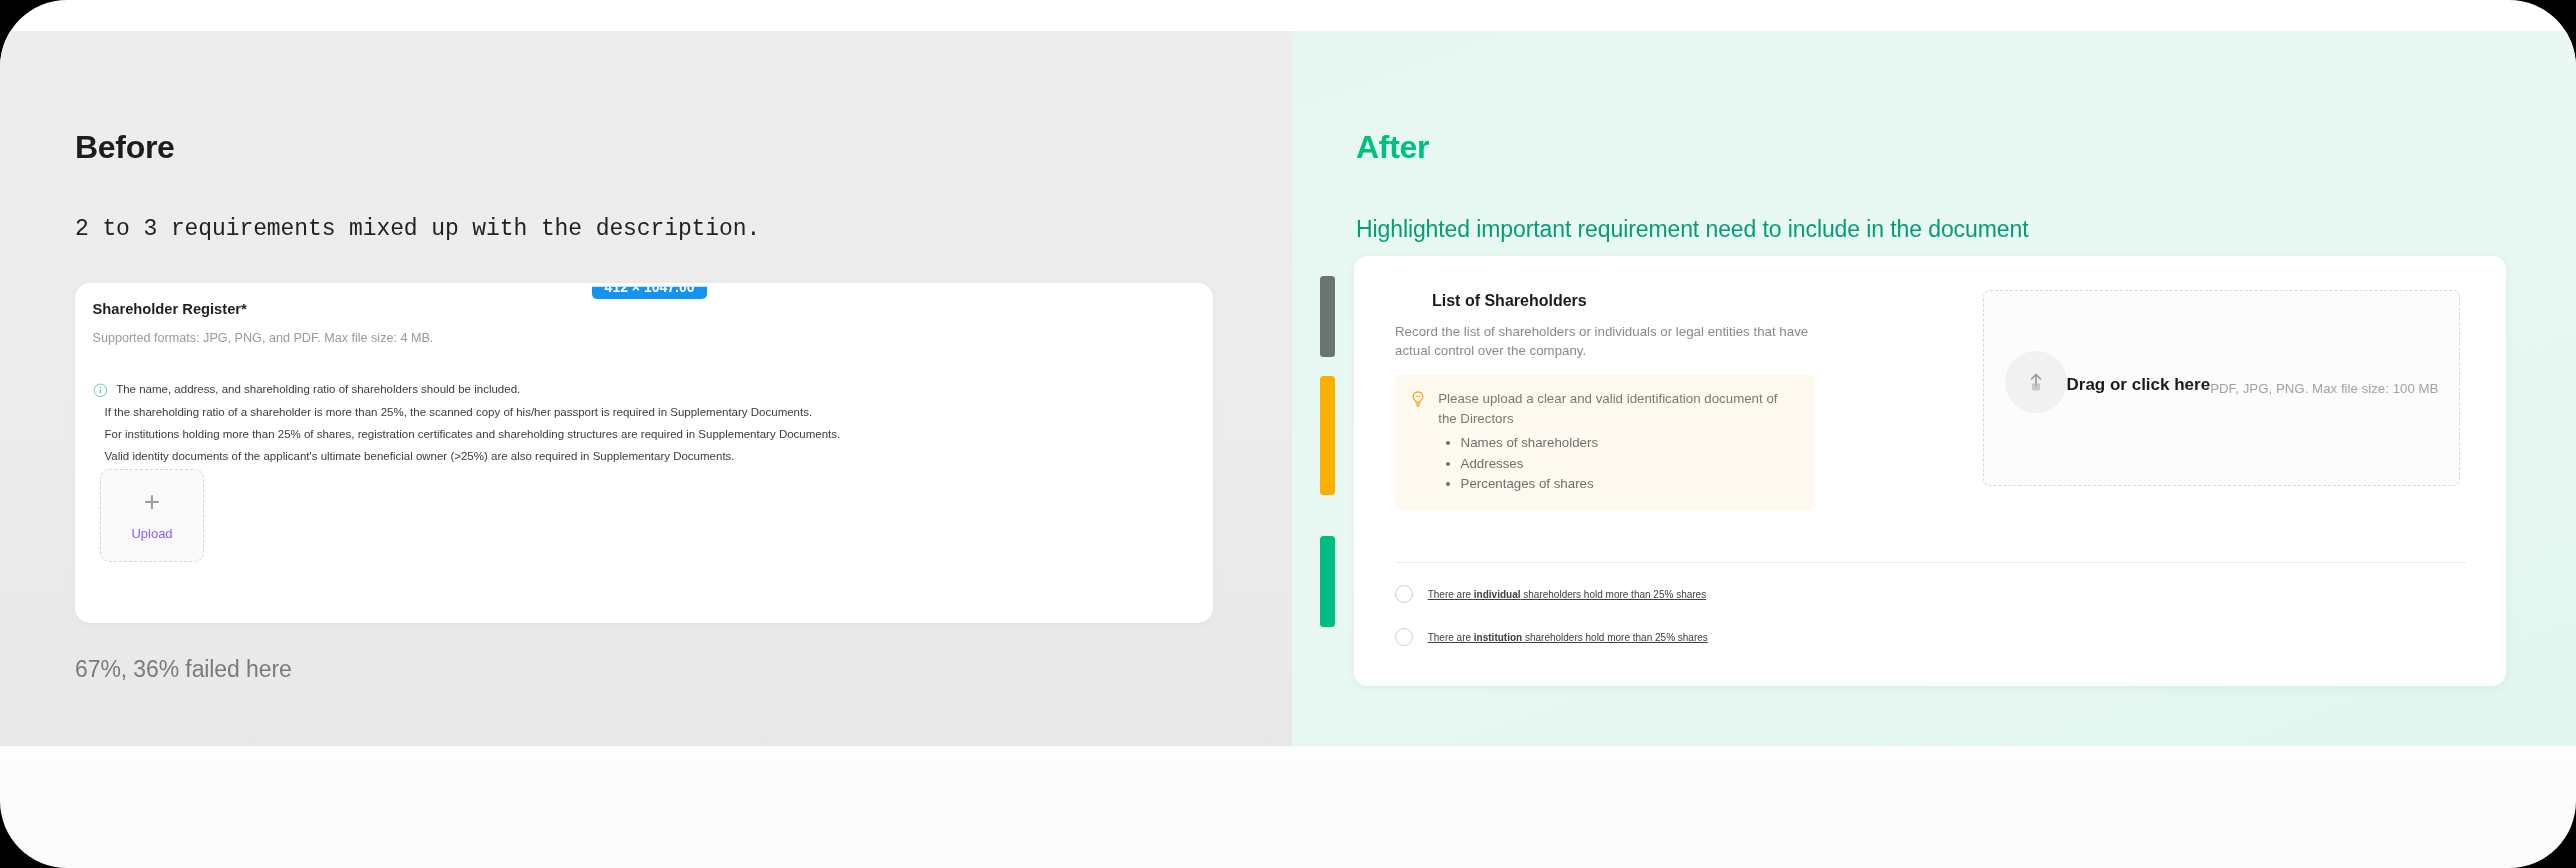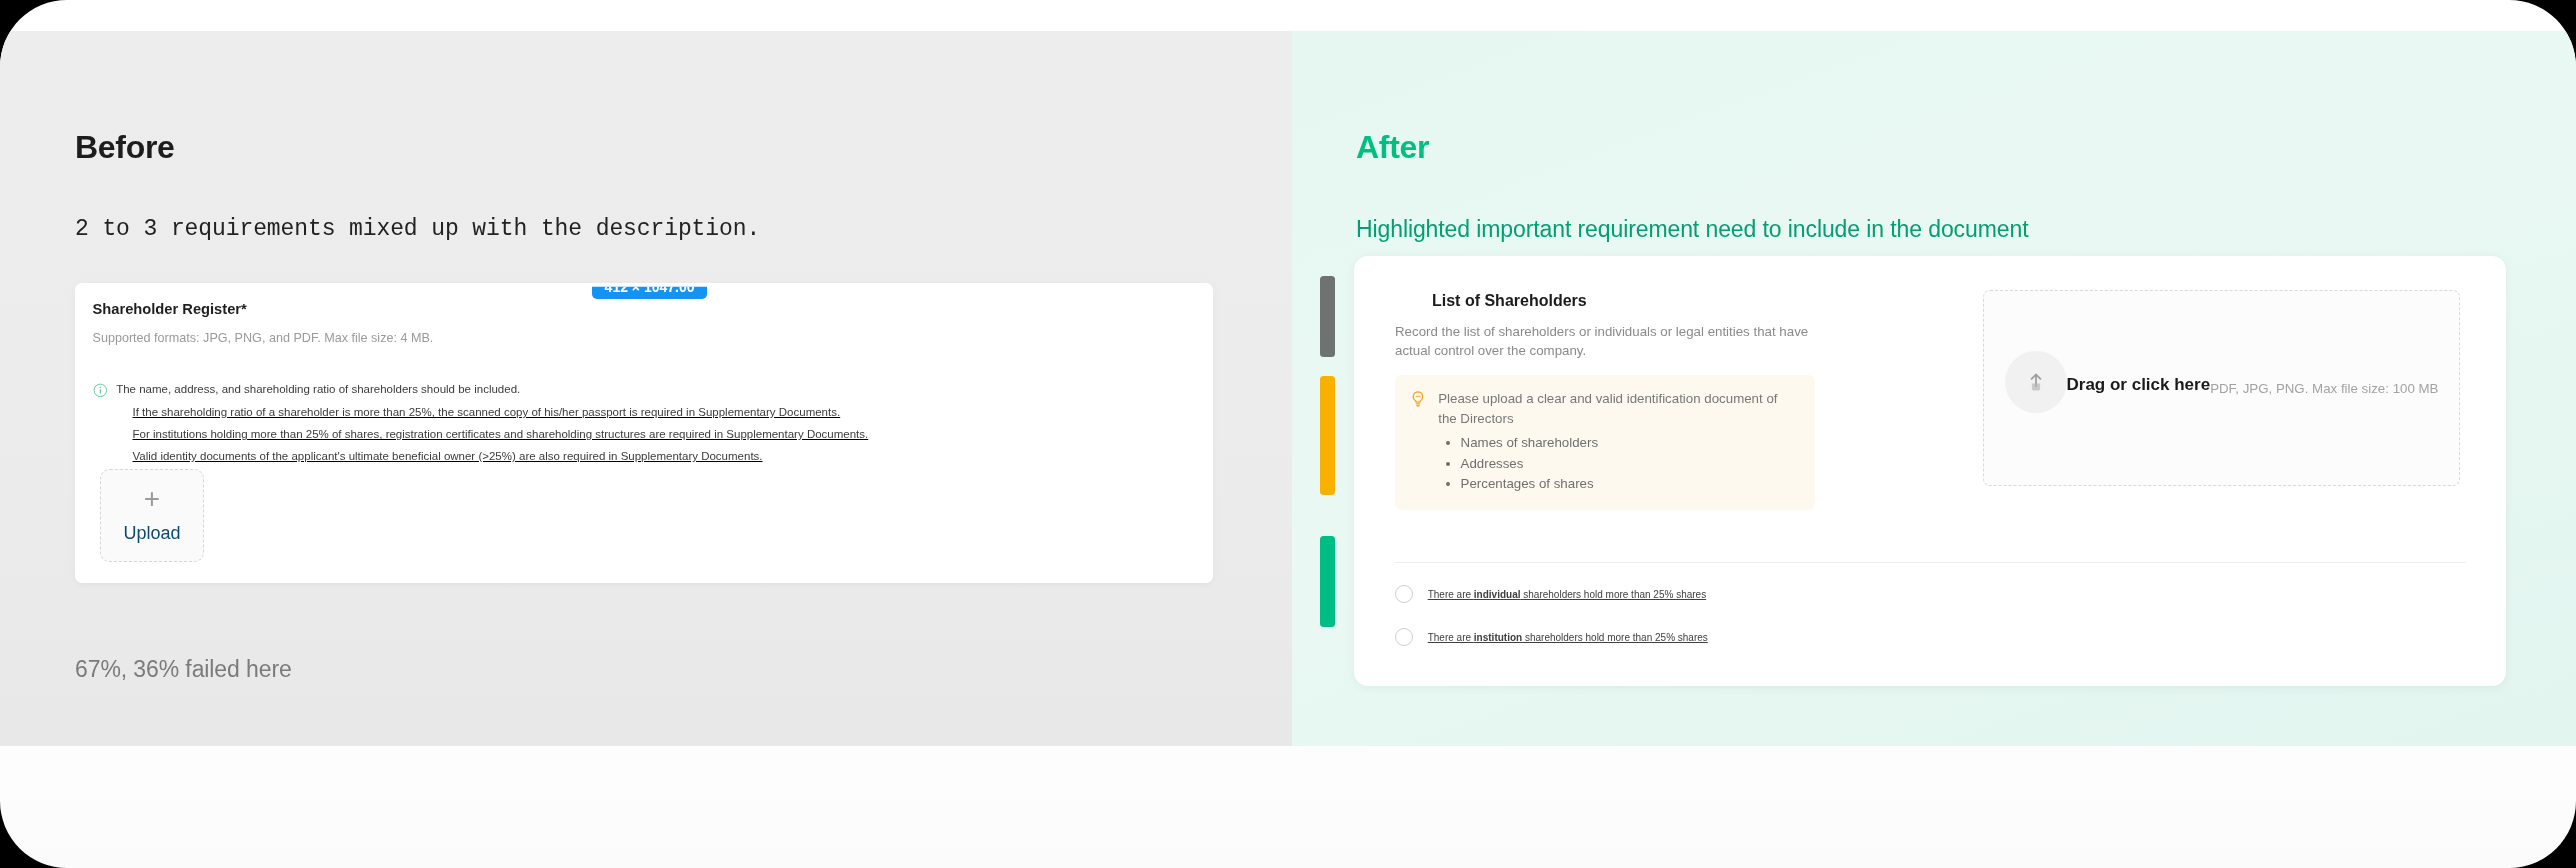--- a/index.html
+++ b/index.html
@@ -50,22 +50,22 @@
     position:absolute;left:1352px;top:98px;
     font-size:32px;font-weight:700;color:#00bf82;letter-spacing:-0.3px;
   }
   .sub-after{
     position:absolute;left:1352px;top:185px;
     font-size:23px;font-weight:400;color:#039e72;letter-spacing:-0.1px;
   }
 
   
   .before-card{
-    position:absolute;left:75px;top:252px;width:1138px;height:300px;
-    background:#ffffff;border-radius:7px;
+    position:absolute;left:75px;top:252px;width:1138px;height:340px;
+    background:#ffffff;border-radius:15px;
     box-shadow:0 1.4px 7px rgba(0,0,0,0.045);
     overflow:hidden;
   }
   .bc-title{
     position:absolute;left:17.5px;top:17.5px;
     font-size:14.7px;font-weight:700;color:#1f1f1f;
   }
   .bc-sub{
     position:absolute;left:17.5px;top:48px;
     font-size:12.6px;font-weight:400;color:#9a9a9a;
@@ -75,31 +75,31 @@
   }
   .bc-note-row{
     display:flex;align-items:flex-start;margin-bottom:7.7px;
   }
   .info-ico{
     width:14.7px;height:14.7px;flex:0 0 14.7px;margin-right:9px;margin-top:0.7px;
   }
   .bc-note-txt{
     font-size:11.5px;color:#3b3b3b;line-height:1.25;font-weight:400;
   }
-  .bc-note-indent{margin-left:40px;text-decoration:underline;}
+  .bc-note-indent{margin-left:12px;}
   .upload-box{
     position:absolute;left:25px;top:186px;width:102px;height:91px;
     border:1.1px dashed #d6d6d6;border-radius:9.8px;background:#fafafa;
     display:flex;flex-direction:column;align-items:center;justify-content:center;
     cursor:pointer;
   }
   .upload-plus{
     font-size:28px;line-height:24px;color:#9b9b9b;font-weight:300;margin-bottom:11.2px;
   }
-  .upload-lbl{font-size:18px;color:#0c4a6e;}
+  .upload-lbl{font-size:13px;color:#8b5cf6;}
   
   .dim-badge{
     position:absolute;left:592px;top:242px;
     background:#1394f3;color:#ffffff;
     font-size:14px;font-weight:600;
     padding:5.6px 12.6px 4.9px 12.6px;border-radius:4.9px;
     white-space:nowrap;
     clip-path:inset(52% 0 0 0);
     z-index:4;
   }

